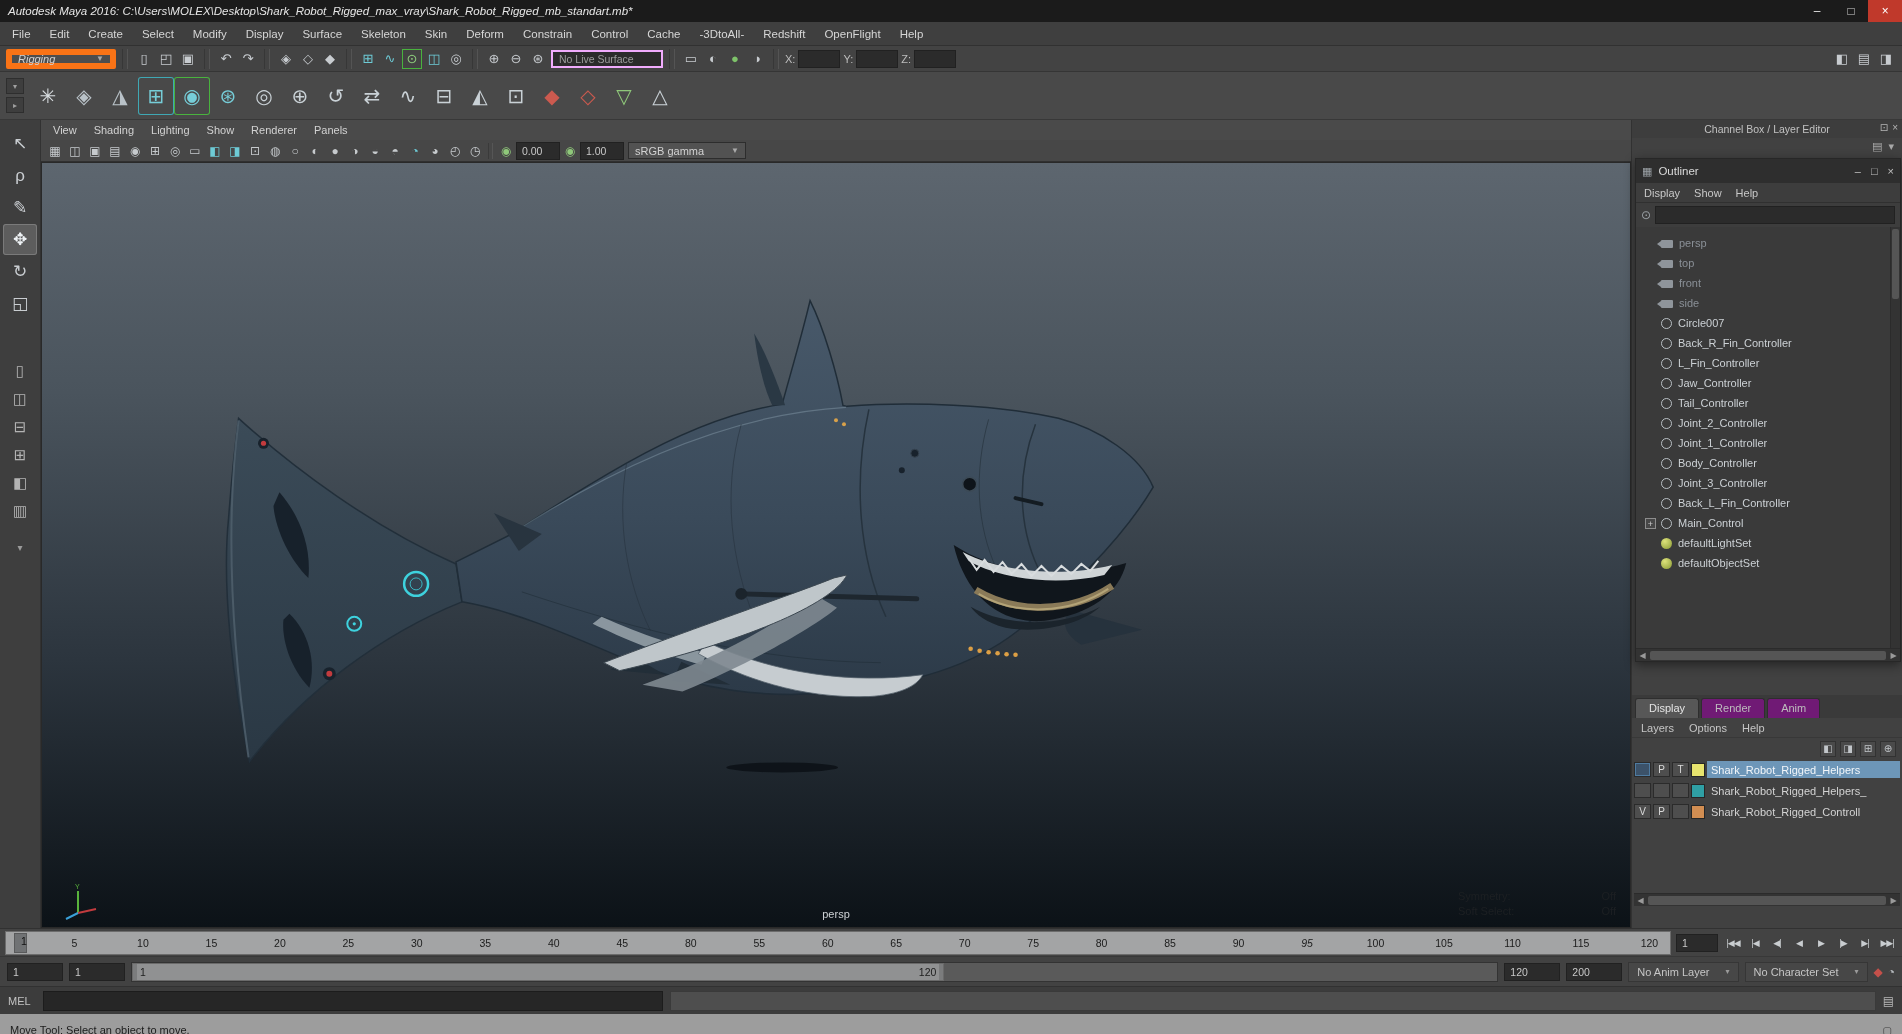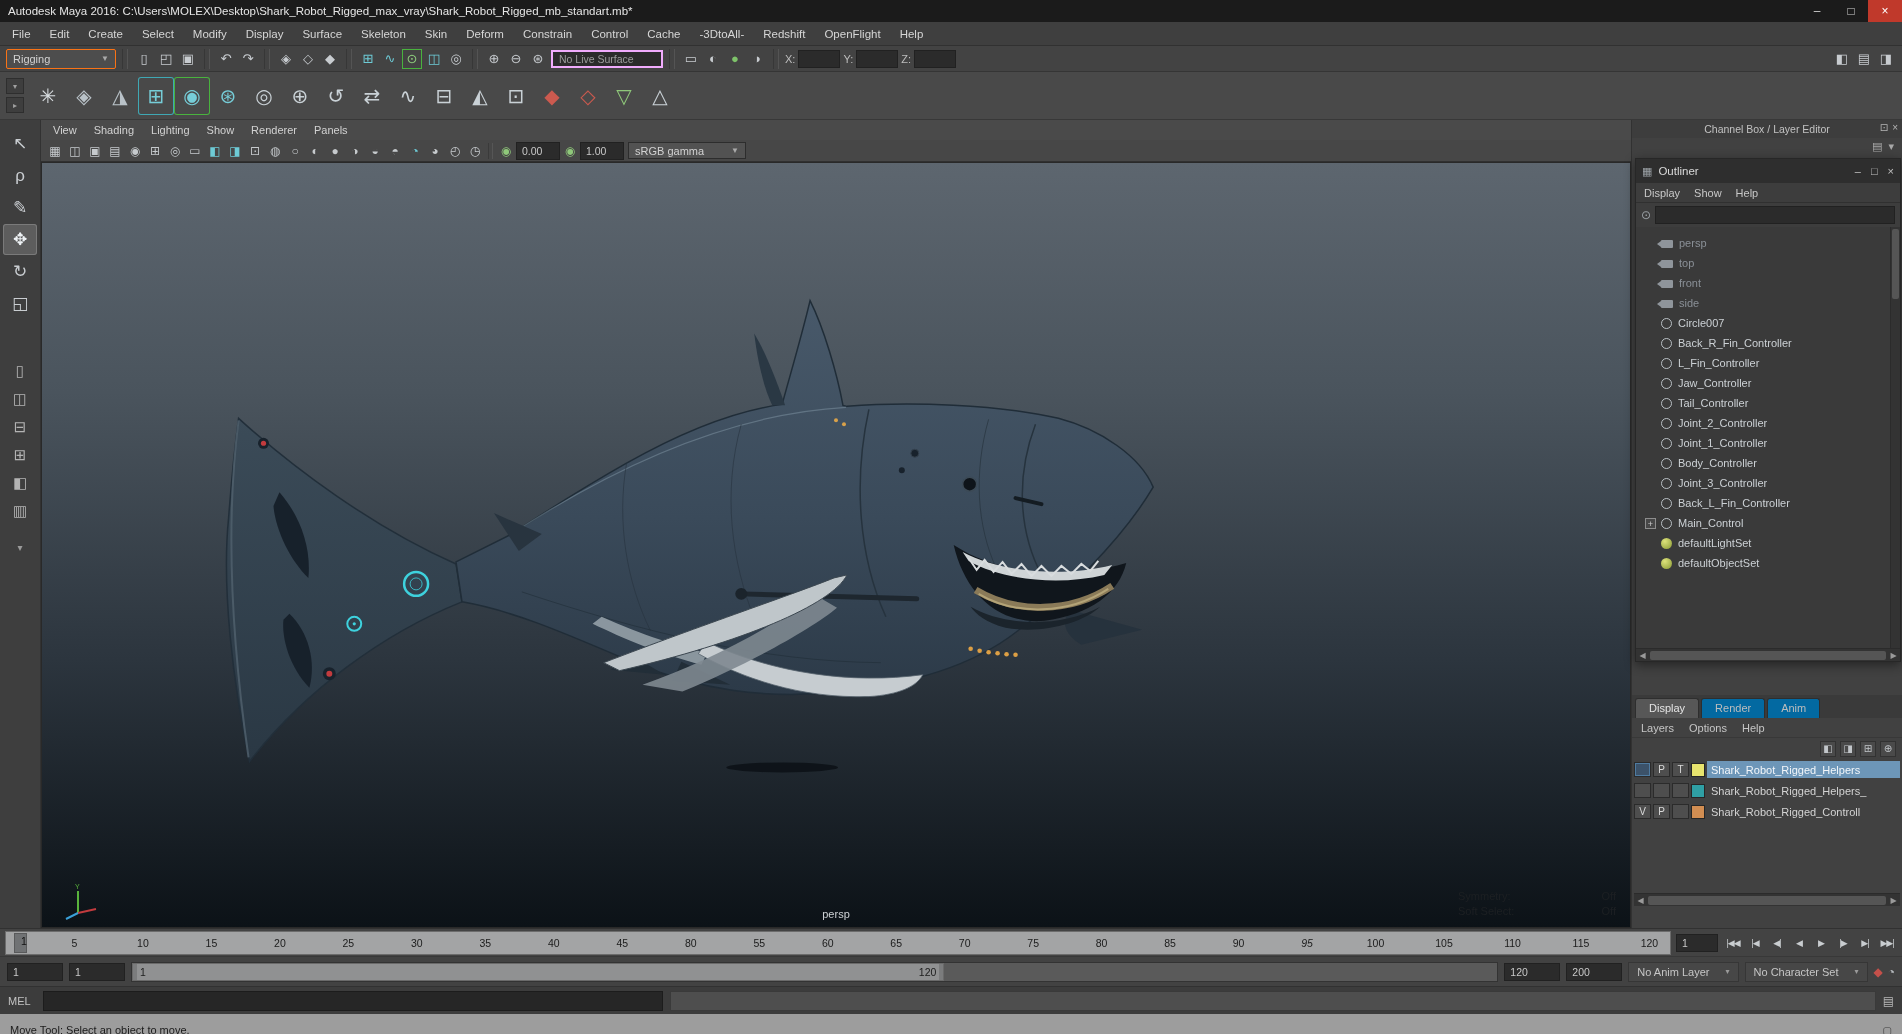--- a/index.html
+++ b/index.html
@@ -1,30 +1,30 @@
 <!DOCTYPE html>
 <html><head>
 <meta charset="utf-8">
 <style>
   * { box-sizing: border-box; margin:0; padding:0; }
   html,body { width:1902px; height:1034px; overflow:hidden; }
   body { font-family:"Liberation Sans","DejaVu Sans",sans-serif; background:#444; font-size:11px; color:#c8c8c8; }
 
   
-  .titlebar { height:22px; background:#1b1b1b; display:flex; align-items:center; padding-left:8px; color:#e6e6e6; font-size:11.5px; }
+  .titlebar { height:22px; background:#1b1b1b; display:flex; align-items:center; padding-left:8px; color:#e6e6e6; font-size:11.5px;font-style:italic; }
   .win-controls { margin-left:auto; display:flex; height:100%; }
   .win-btn { width:34px; display:flex; align-items:center; justify-content:center; color:#cfcfcf; font-size:12px; }
   .win-btn.close { background:#c0392b; color:#fff; }
 
   
   .menubar { height:24px; background:#3f3f3f; display:flex; align-items:center; gap:19px; padding:0 12px; font-size:11.5px; color:#d6d6d6; border-bottom:1px solid #313131; }
 
   
   .statusline { height:26px; background:#434343; display:flex; align-items:center; gap:3px; padding:0 6px; border-bottom:1px solid #353535; }
-  .mode-select { width:110px; height:20px; background:#4d4d4d; border:1px solid #f97316; border-radius:2px; display:flex; align-items:center; padding:0 6px; color:#d2d2d2; }
+  .mode-select { width:110px; height:20px; background:#4d4d4d; border:6px solid #f97316; border-radius:2px; display:flex; align-items:center; padding:0 6px; color:#d2d2d2;font-style:italic; }
   .mode-select .caret { margin-left:auto; font-size:8px; color:#a9a9a9; }
   .sl-sep { width:6px; height:20px; border-left:1px solid #373737; border-right:1px solid #545454; margin:0 3px; }
   .sl-icon { width:20px; height:20px; display:flex; align-items:center; justify-content:center; font-size:13px; color:#c8ccd0; }
   .sl-group { display:flex; align-items:center; gap:2px; }
   .sl-field { height:18px; background:#2b2b2b; border:2px solid #f0abfc; color:#9c9c9c; font-size:10.5px; display:flex; align-items:center; padding:0 6px; }
   input.flat { height:18px; background:#2b2b2b; border:1px solid #212121; color:#c8c8c8; font-size:10.5px; padding:0 5px; font-family:inherit; }
   .xyz { display:flex; align-items:center; gap:3px; color:#bdbdbd; }
   .xyz input { width:42px; }
   .sl-right { margin-left:auto; display:flex; gap:2px; }
 
@@ -90,21 +90,21 @@
   .out-item[data-kind="camera"] .oi::before { content:""; position:absolute; left:-4px; top:1px; border-right:4px solid #8f959b; border-top:3px solid transparent; border-bottom:3px solid transparent; }
   .out-item[data-kind="set"] .oi { border:none; background:radial-gradient(circle at 35% 30%, #dde27b, #8a9a35); }
   .out-vscroll { width:10px; background:#333; border-left:1px solid #2b2b2b; }
   .out-vscroll .thumb { margin:2px 1px; height:70px; background:#555; border-radius:2px; }
   .hscroll { height:13px; background:#333; border-top:1px solid #2b2b2b; display:flex; align-items:center; }
   .hscroll .arr { width:13px; text-align:center; font-size:8px; color:#9a9a9a; }
   .hscroll .thumb { flex:1; height:9px; margin:0 1px; background:#555; border-radius:2px; }
 
   .layer-editor { position:absolute; left:0; right:0; top:575px; bottom:0; display:flex; flex-direction:column; background:#414141; }
   .le-tabs { height:23px; display:flex; align-items:flex-end; gap:2px; padding:3px 3px 0; background:#3a3a3a; }
-  .le-tab { padding:3px 13px 4px; font-size:11px; color:#bdbdbd; background:#0369a1; border:1px solid #2e2e2e; border-bottom:none; border-radius:3px 3px 0 0; }
+  .le-tab { padding:3px 13px 4px; font-size:11px; color:#bdbdbd; background:#701a75; border:1px solid #2e2e2e; border-bottom:none; border-radius:3px 3px 0 0; }
   .le-tab[data-active="1"] { background:#575757; color:#e4e4e4; }
   .le-menus { height:20px; display:flex; gap:15px; align-items:center; padding:0 9px; color:#c6c6c6; border-bottom:1px solid #383838; }
   .le-iconrow { height:21px; display:flex; justify-content:flex-end; align-items:center; gap:4px; padding:0 6px; }
   .le-icon { width:16px; height:16px; display:flex; align-items:center; justify-content:center; font-size:10px; color:#c2c6ca; background:#4a4a4a; border:1px solid #323232; }
   .layer-rows { }
   .layer-row { height:21px; display:flex; align-items:center; gap:2px; padding:0 2px; font-size:11px; }
   .lr-box { width:17px; height:15px; background:#4e4e4e; border:1px solid #2b2b2b; color:#dadada; font-size:10px; display:flex; align-items:center; justify-content:center; flex:none; }
   .layer-row[data-sel="1"] .lr-box:first-child { box-shadow:inset 0 0 0 1px #4f7ba0; background:#3c5269; }
   .lr-swatch { width:14px; height:14px; border:1px solid #262626; flex:none; }
   .lr-name { flex:1; height:17px; display:flex; align-items:center; padding:0 4px; color:#d3d3d3; white-space:nowrap; overflow:hidden; }

